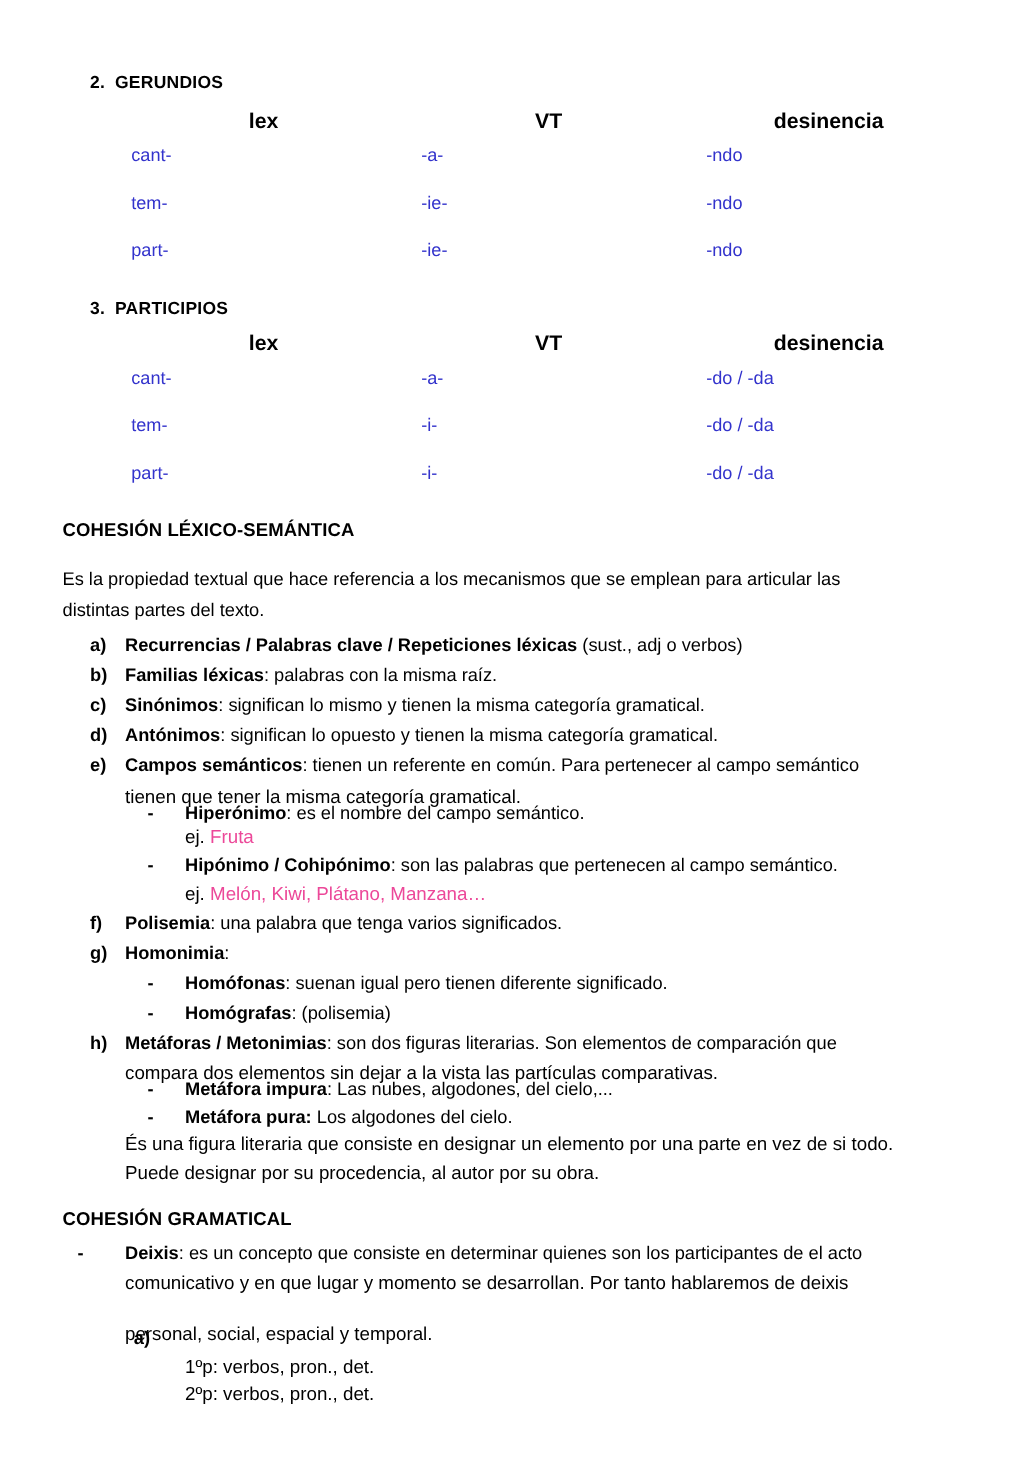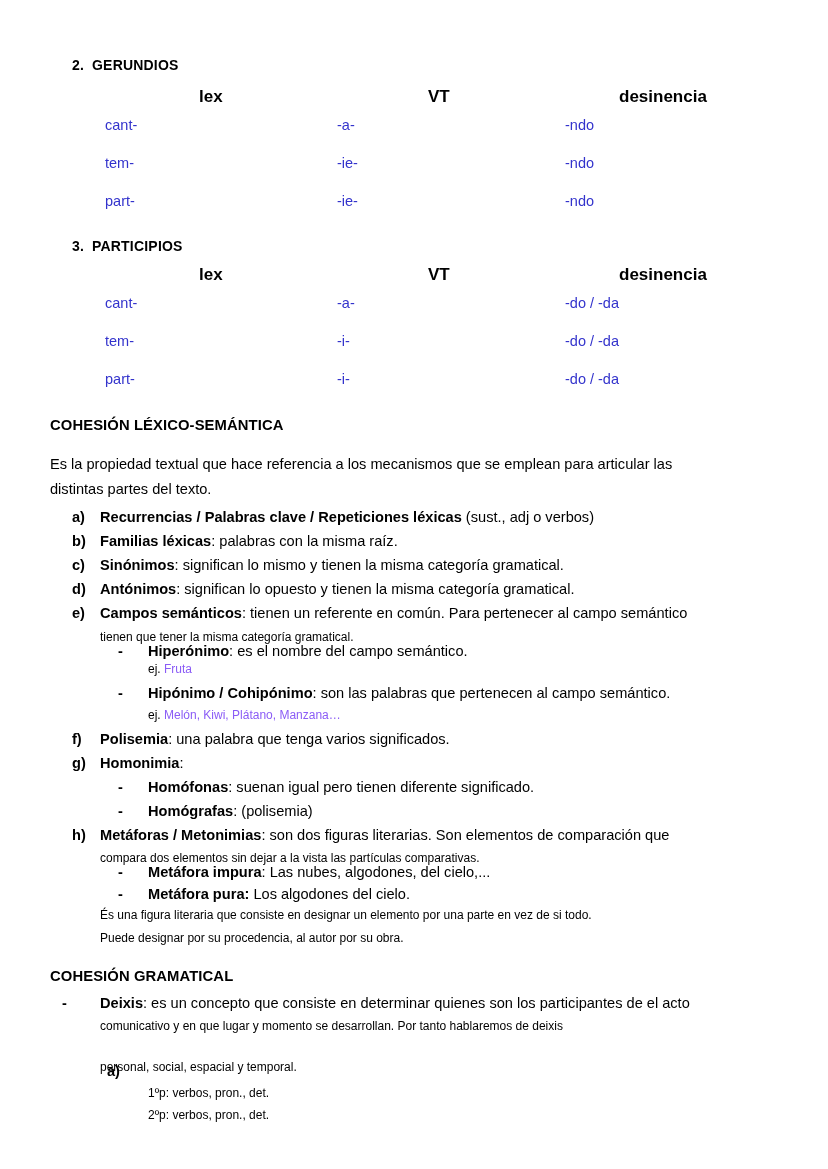--- a/index.html
+++ b/index.html
@@ -101,26 +101,26 @@
   .item.lvl-a  .body { margin-left: 28px; }
   .item.lvl-d  { left: 118px; }
   .item.lvl-d  .body { margin-left: 30px; }
   .item.lvl-g  { left: 62px; }
   .item.lvl-g  .body { margin-left: 38px; }
   .item.lvl-ga { left: 107px; }
   .item.lvl-ga .body { margin-left: 28px; }
 
   .cont {
     position: absolute;
-    font-size: 12px;
+    font-size: 15px;
     line-height: 25px;
   }
 
   b, .b { font-weight: bold; }
-  .blue { color: #8b5cf6; }
+  .blue { color: #ec4899; }
 </style>
 </head>
 <body>
 
 <div class="page">
 
   <div class="num-heading" style="left:72px; top:58px;">
     <span class="num">2.</span><span>GERUNDIOS</span>
   </div>
 

